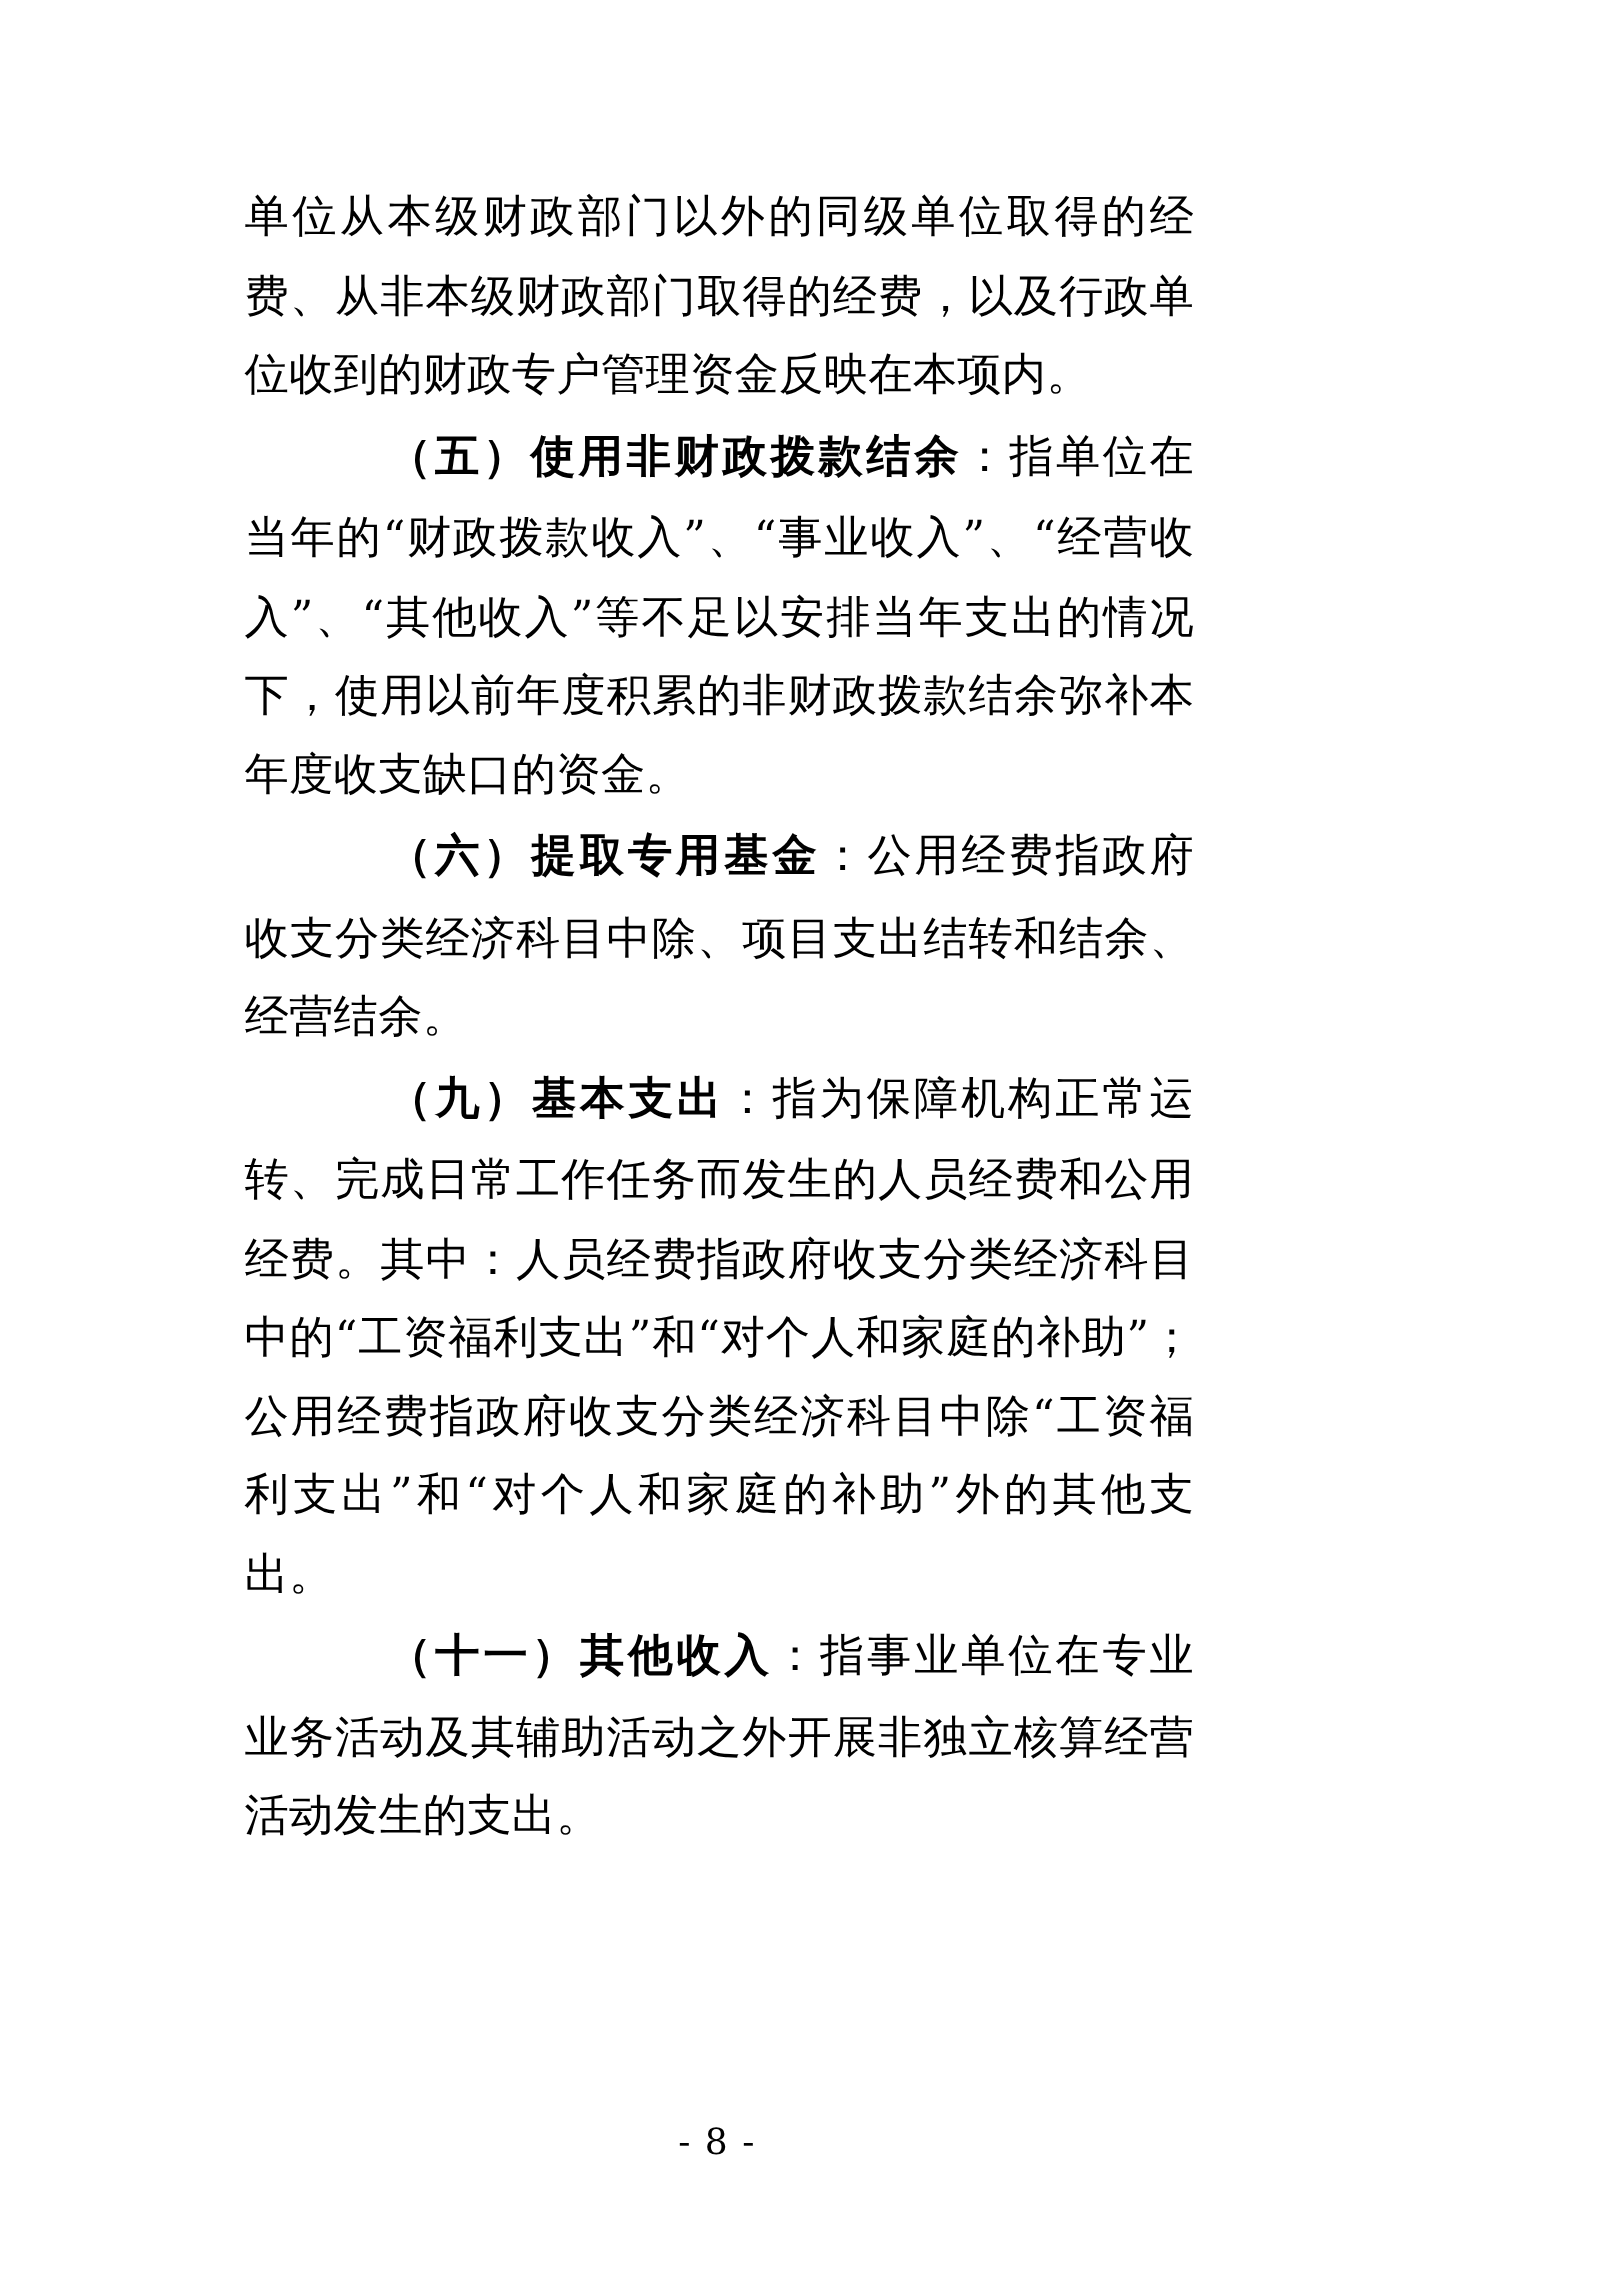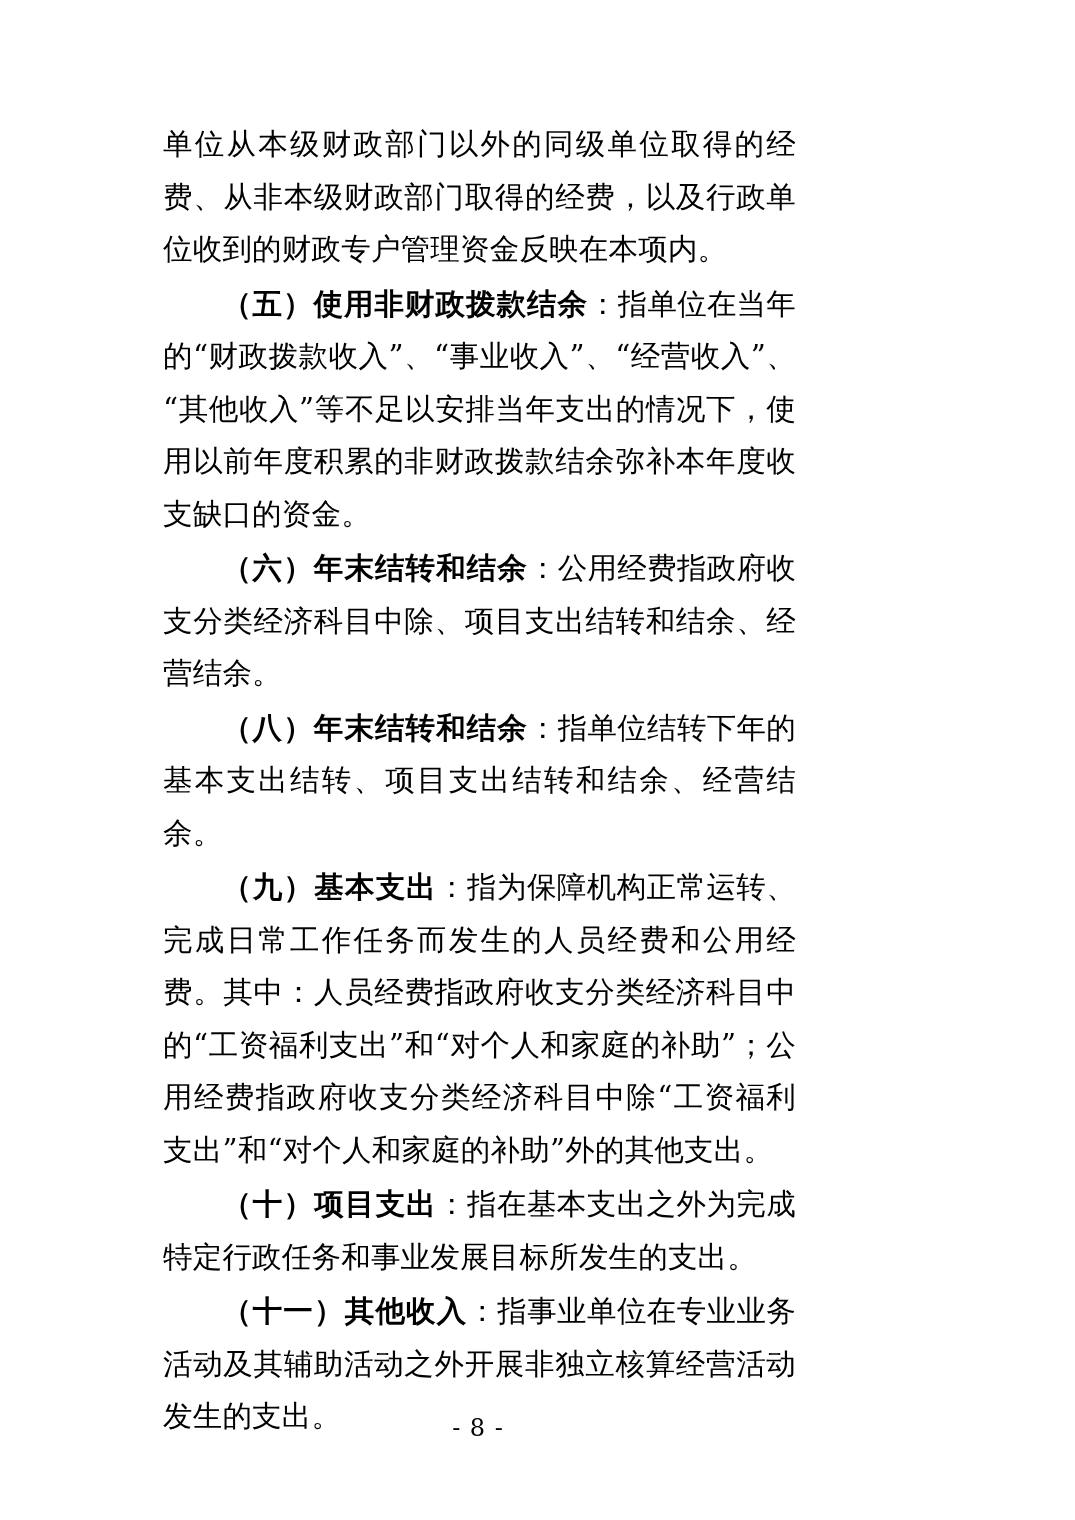--- a/index.html
+++ b/index.html
@@ -33,22 +33,23 @@
   }
   .para {
     margin: 0 0 2px 0;
     text-indent: 0;
   }
   .para.indent {
     text-indent: 2em;
   }
   .lead {
     font-weight: bold;
-    font-family: Liberation Sans, sans-serif;
+    font-family: Liberation Mono, monospace;
     letter-spacing: 1px;
+    margin-left: 36px;
   }
   .page-number {
     position: absolute;
     left: 0;
     right: 0;
     bottom: 78px;
     text-align: center;
     font-size: 24px;
     font-family: "DejaVu Serif", "Liberation Serif", serif;
     color: #000;
@@ -58,26 +59,24 @@
 </head>
 <body>
 
 <div class="page">
   <div class="doc-body">
 
     <p class="para"><span>单位从本级财政部门以外的同级单位取得的经费、从非本级财政部门取得的经费，以及行政单位收到的财政专户管理资金反映在本项内。</span></p>
 
     <p class="para indent"><span class="lead">（五）使用非财政拨款结余</span><span>：指单位在当年的“财政拨款收入”、“事业收入”、“经营收入”、“其他收入”等不足以安排当年支出的情况下，使用以前年度积累的非财政拨款结余弥补本年度收支缺口的资金。</span></p>
 
-    <p class="para indent"><span class="lead">（六）年末结转和结余</span><span>：公用经费指政府收支分类经济科目中除、项目支出结转和结余、经营结余。</span></p>
+    <p class="para indent"><span class="lead">（六）提取专用基金</span><span>：公用经费指政府收支分类经济科目中除、项目支出结转和结余、经营结余。</span></p>
 
 
-    <p class="para indent"><span class="lead">（八）年末结转和结余</span><span>：指单位结转下年的基本支出结转、项目支出结转和结余、经营结余。</span></p>
 
     <p class="para indent"><span class="lead">（九）基本支出</span><span>：指为保障机构正常运转、完成日常工作任务而发生的人员经费和公用经费。其中：人员经费指政府收支分类经济科目中的“工资福利支出”和“对个人和家庭的补助”；公用经费指政府收支分类经济科目中除“工资福利支出”和“对个人和家庭的补助”外的其他支出。</span></p>
 
-    <p class="para indent"><span class="lead">（十）项目支出</span><span>：指在基本支出之外为完成特定行政任务和事业发展目标所发生的支出。</span></p>
 
     <p class="para indent"><span class="lead">（十一）其他收入</span><span>：指事业单位在专业业务活动及其辅助活动之外开展非独立核算经营活动发生的支出。</span></p>
 
   </div>
   <div class="page-number">- 8 -</div>
 </div>
 
 </body></html>

